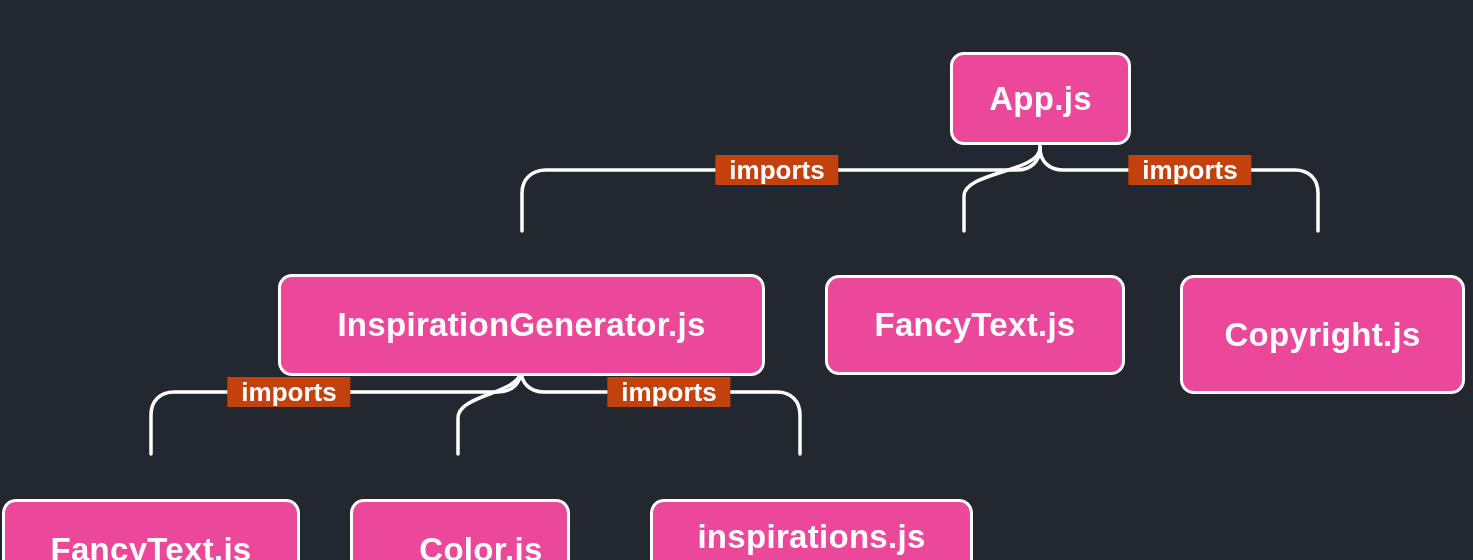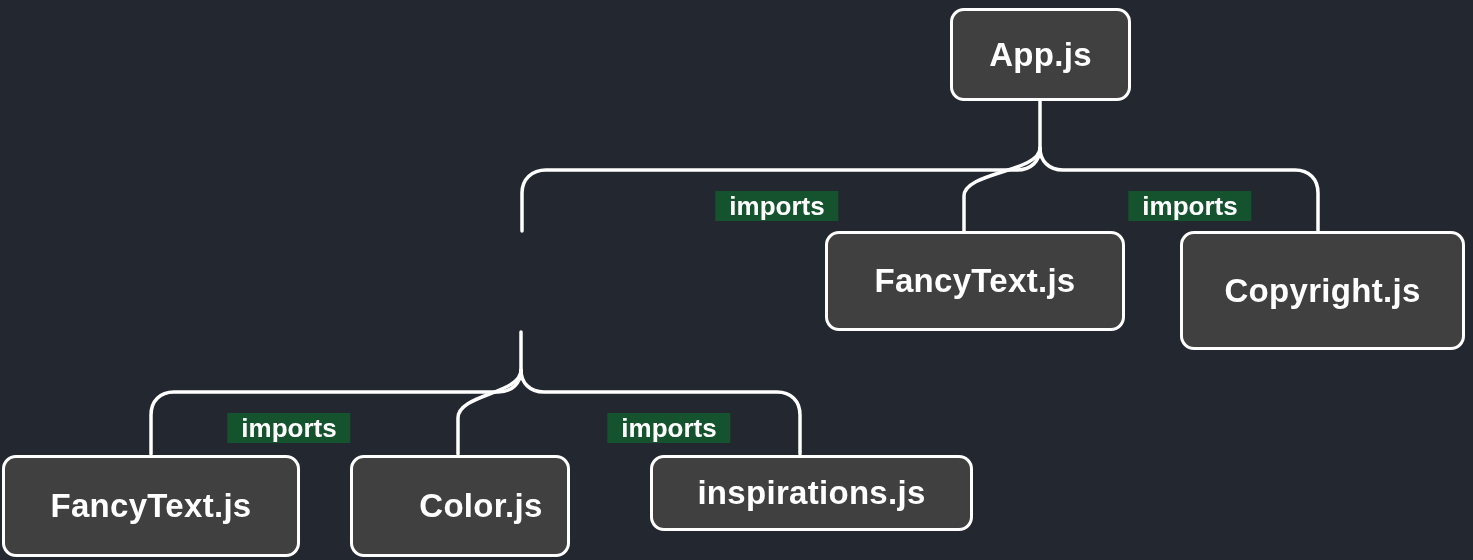--- a/index.html
+++ b/index.html
@@ -24,50 +24,50 @@
   }
   svg.edges path {
     fill: none;
     stroke: #ffffff;
     stroke-width: 3.5;
     stroke-linecap: round;
   }
   .node {
     position: absolute;
     box-sizing: border-box;
-    background: #404040;
+    background: #ec4899;
     border: 3px solid #ffffff;
     border-radius: 14px;
     display: flex;
     align-items: center;
     justify-content: center;
     color: #ffffff;
     font-size: 33px;
     font-weight: 600;
     letter-spacing: 0.3px;
     white-space: nowrap;
+    margin-top: 44px;
   }
   .node-app                { left: 950px;  top: 8px;   width: 181px; height: 93px;  }
   .node-inspiration        { left: 278px;  top: 230px; width: 487px; height: 102px; }
   .node-fancytext-top      { left: 825px;  top: 231px; width: 300px; height: 100px; }
   .node-copyright          { left: 1180px; top: 231px; width: 285px; height: 119px; }
   .node-fancytext-bottom   { left: 2px;    top: 455px; width: 298px; height: 102px; }
   .node-color              { left: 350px;  top: 455px; width: 220px; height: 102px; padding-left: 42px; }
   .node-inspirations       { left: 650px;  top: 455px; width: 323px; height: 76px; }
   .edge-label {
     position: absolute;
     transform: translate(-50%, -50%);
-    background: #14532d;
+    background: #c2410c;
     color: #ffffff;
     font-size: 26px;
     font-weight: 700;
     padding: 2px 14px;
     line-height: 1;
     white-space: nowrap;
-    margin-top: 36px;
   }
   .lbl-app-ig   { left: 777px;  top: 170px; }
   .lbl-app-cr   { left: 1190px; top: 170px; }
   .lbl-ig-ft    { left: 289px;  top: 392px; }
   .lbl-ig-insp  { left: 669px;  top: 392px; }
 </style>
 </head>
 <body>
 
 <div class="canvas">
@@ -92,20 +92,23 @@
   <div class="edge-label lbl-app-cr">imports</div>
 
   <div class="edge-label lbl-ig-ft">imports</div>
 
   <div class="edge-label lbl-ig-insp">imports</div>
 
   <div class="node node-app">
     <span>App.js</span>
   </div>
 
+  <div class="node node-inspiration">
+    <span>InspirationGenerator.js</span>
+  </div>
 
   <div class="node node-fancytext-top">
     <span>FancyText.js</span>
   </div>
 
   <div class="node node-copyright">
     <span>Copyright.js</span>
   </div>
 
   <div class="node node-fancytext-bottom">

